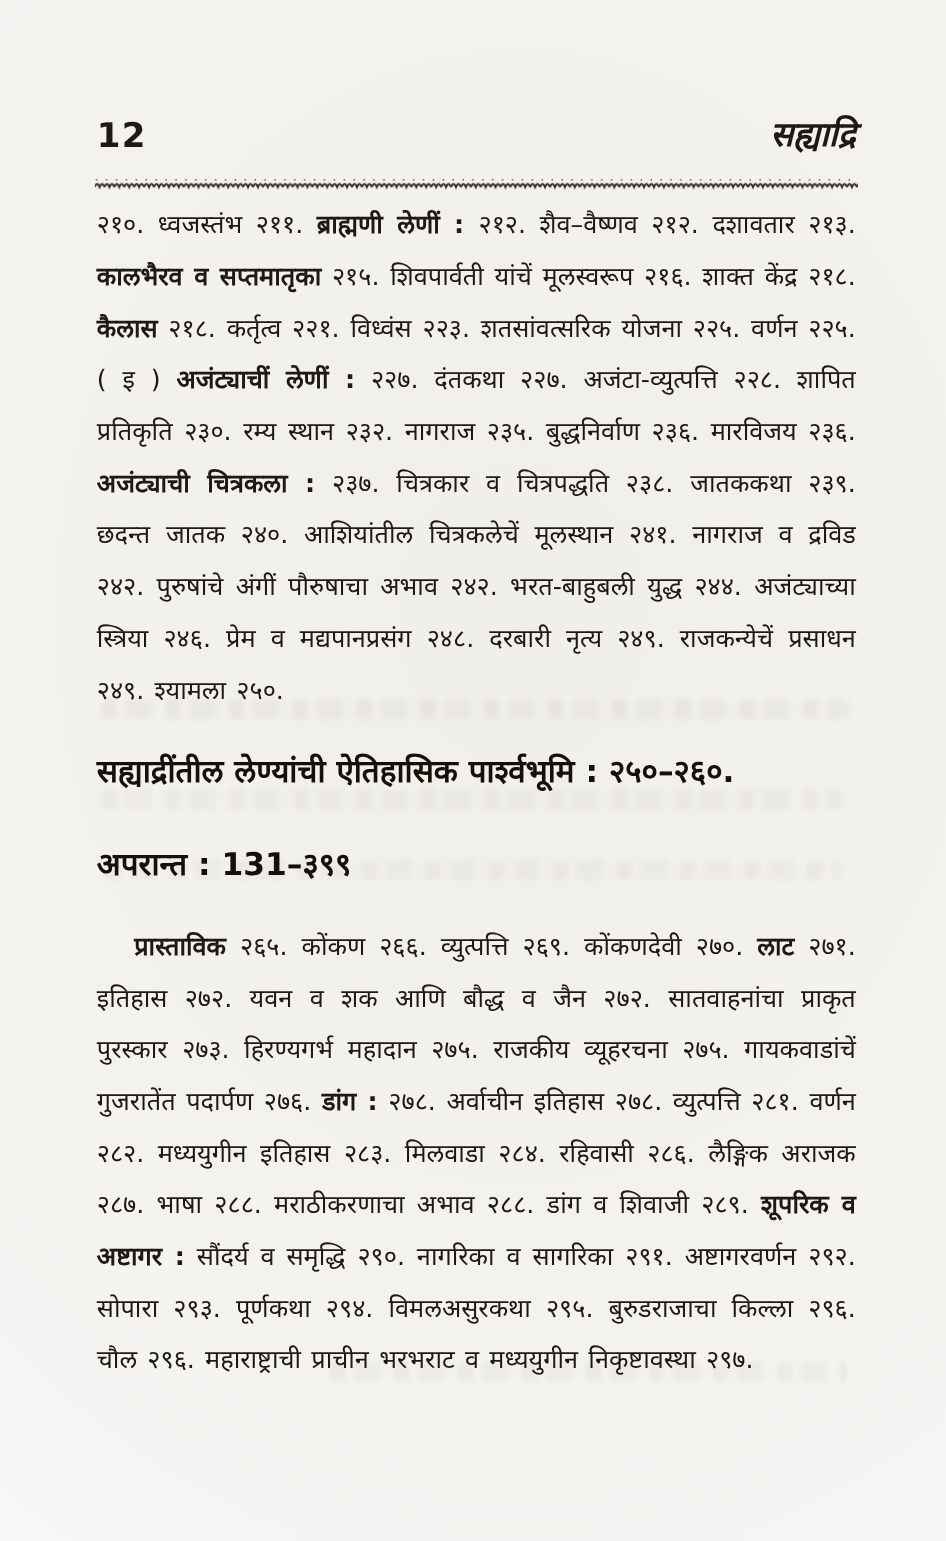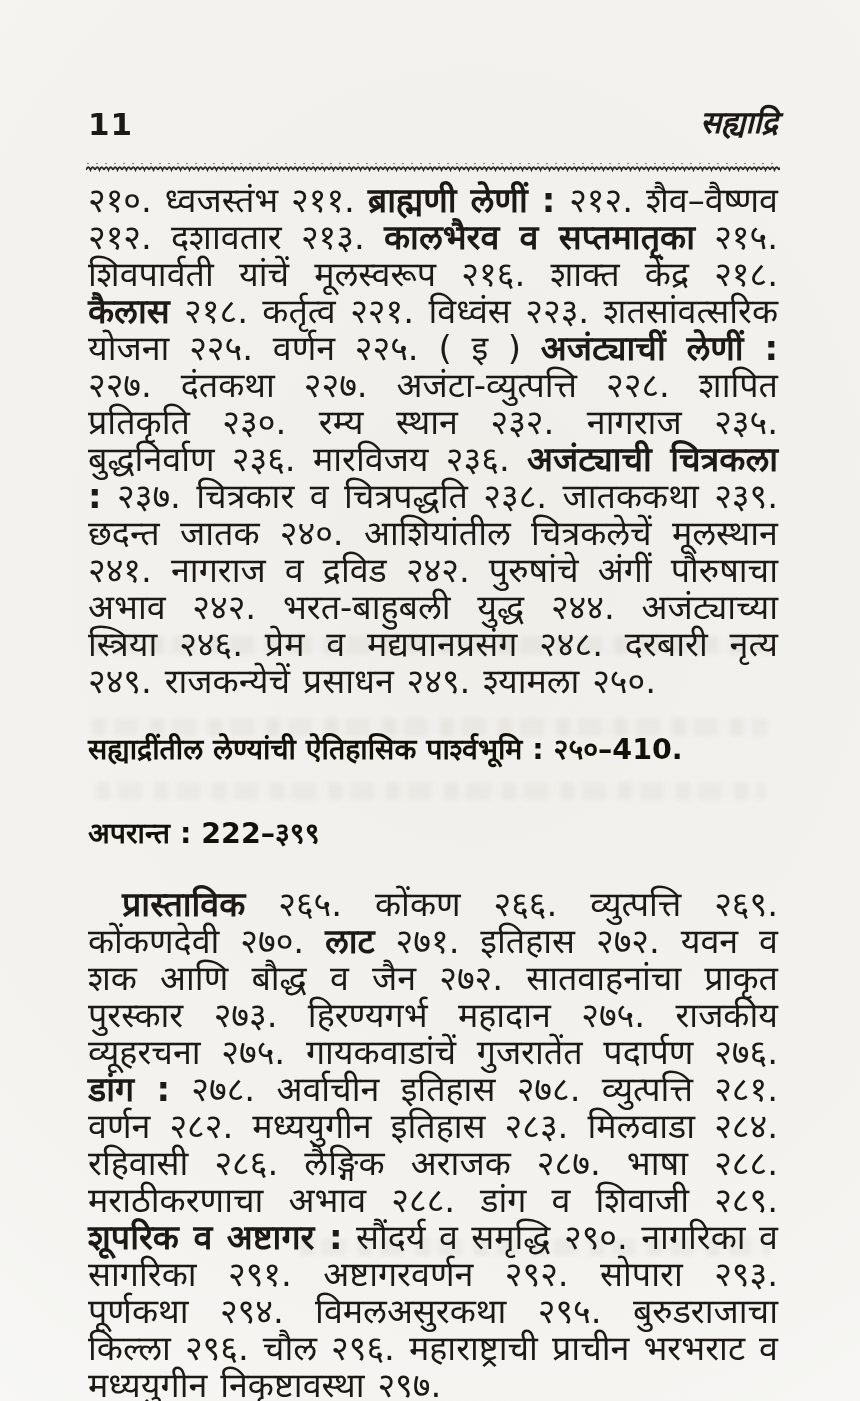--- a/index.html
+++ b/index.html
@@ -46,22 +46,22 @@
     left: 86px; right: 80px; top: 158px;
     height: 12px;
   }
   .content {
     position: absolute;
     left: 88px; top: 182px;
     width: 690px;
   }
   .toc-paragraph {
     margin: 0 0 0 0;
-    font-size: 34px;
-    line-height: 37px;
+    font-size: 23px;
+    line-height: 47px;
     text-align: justify;
     word-spacing: 2px;
   }
   .toc-paragraph.indent { text-indent: 34px; }
   .run-bold { font-weight: bold; }
   .section-heading {
     margin: 0;
     font-size: 28.5px;
     font-weight: bold;
     line-height: 40px;
@@ -75,36 +75,36 @@
 <body>
 
 <div class="page">
 
   <div class="bleed" style="left:92px; top:636px; width:680px;"></div>
   <div class="bleed" style="left:92px; top:718px; width:676px; opacity:.12;"></div>
   <div class="bleed" style="left:96px; top:782px; width:670px; opacity:.11;"></div>
   <div class="bleed" style="left:300px; top:1238px; width:470px; opacity:.13;"></div>
 
   <div class="header">
-    <span class="page-number">11</span>
+    <span class="page-number">12</span>
     <span class="running-title">सह्याद्रि</span>
   </div>
 
   <div class="rule-wavy">
     <svg width="694" height="12" xmlns="http://www.w3.org/2000/svg" aria-hidden="true">
       <defs>
         <pattern id="wv" width="9" height="12" patternUnits="userSpaceOnUse">
           <path d="M0 9 Q2.2 3.5 4.5 9 Q6.8 3.5 9 9" stroke="#2e2b27" stroke-width="1.8" fill="none"></path>
           <circle cx="2" cy="2.5" r="0.7" fill="#4a463f"></circle>
         </pattern>
       </defs>
       <rect width="694" height="12" fill="url(#wv)"></rect>
     </svg>
   </div>
 
   <div class="content" id="content">
       <p class="toc-paragraph"><span class="run-regular">२१०. ध्वजस्तंभ २११. </span><span class="run-bold">ब्राह्मणी लेणीं : </span><span class="run-regular">२१२. शैव–वैष्णव २१२. दशावतार २१३. </span><span class="run-bold">कालभैरव व सप्तमातृका</span><span class="run-regular"> २१५. शिवपार्वती यांचें मूलस्वरूप २१६. शाक्त केंद्र २१८. </span><span class="run-bold">कैलास</span><span class="run-regular"> २१८. कर्तृत्व २२१. विध्वंस २२३. शतसांवत्सरिक योजना २२५. वर्णन २२५. ( इ ) </span><span class="run-bold">अजंट्याचीं लेणीं :</span><span class="run-regular"> २२७. दंतकथा २२७. अजंटा-व्युत्पत्ति २२८. शापित प्रतिकृति २३०. रम्य स्थान २३२. नागराज २३५. बुद्धनिर्वाण २३६. मारविजय २३६. </span><span class="run-bold">अजंट्याची चित्रकला :</span><span class="run-regular"> २३७. चित्रकार व चित्रपद्धति २३८. जातककथा २३९. छदन्त जातक २४०. आशियांतील चित्रकलेचें मूलस्थान २४१. नागराज व द्रविड २४२. पुरुषांचे अंगीं पौरुषाचा अभाव २४२. भरत-बाहुबली युद्ध २४४. अजंट्याच्या स्त्रिया २४६. प्रेम व मद्यपानप्रसंग २४८. दरबारी नृत्य २४९. राजकन्येचें प्रसाधन २४९. श्यामला २५०.</span></p>
-      <h3 class="section-heading heading-1"><span class="run-bold">सह्याद्रींतील लेण्यांची ऐतिहासिक पार्श्वभूमि : २५०–410.</span></h3>
-      <h3 class="section-heading heading-2"><span class="run-bold">अपरान्त : 222–३९९</span></h3>
+      <h3 class="section-heading heading-1"><span class="run-bold">सह्याद्रींतील लेण्यांची ऐतिहासिक पार्श्वभूमि : २५०–२६०.</span></h3>
+      <h3 class="section-heading heading-2"><span class="run-bold">अपरान्त : 131–३९९</span></h3>
       <p class="toc-paragraph indent para-2"><span class="run-bold">प्रास्ताविक</span><span class="run-regular"> २६५. कोंकण २६६. व्युत्पत्ति २६९. कोंकणदेवी २७०. </span><span class="run-bold">लाट</span><span class="run-regular"> २७१. इतिहास २७२. यवन व शक आणि बौद्ध व जैन २७२. सातवाहनांचा प्राकृत पुरस्कार २७३. हिरण्यगर्भ महादान २७५. राजकीय व्यूहरचना २७५. गायकवाडांचें गुजरातेंत पदार्पण २७६. </span><span class="run-bold">डांग :</span><span class="run-regular"> २७८. अर्वाचीन इतिहास २७८. व्युत्पत्ति २८१. वर्णन २८२. मध्ययुगीन इतिहास २८३. मिलवाडा २८४. रहिवासी २८६. लैङ्गिक अराजक २८७. भाषा २८८. मराठीकरणाचा अभाव २८८. डांग व शिवाजी २८९. </span><span class="run-bold">शूपरिक व अष्टागर :</span><span class="run-regular"> सौंदर्य व समृद्धि २९०. नागरिका व सागरिका २९१. अष्टागरवर्णन २९२. सोपारा २९३. पूर्णकथा २९४. विमलअसुरकथा २९५. बुरुडराजाचा किल्ला २९६. चौल २९६. महाराष्ट्राची प्राचीन भरभराट व मध्ययुगीन निकृष्टावस्था २९७.</span></p>
     </div>
 
 </div>
 
 </body></html>

